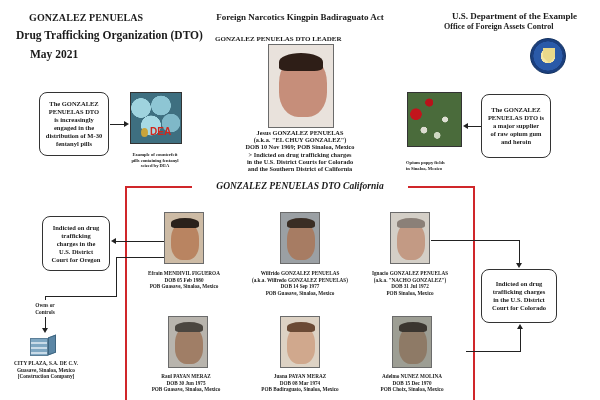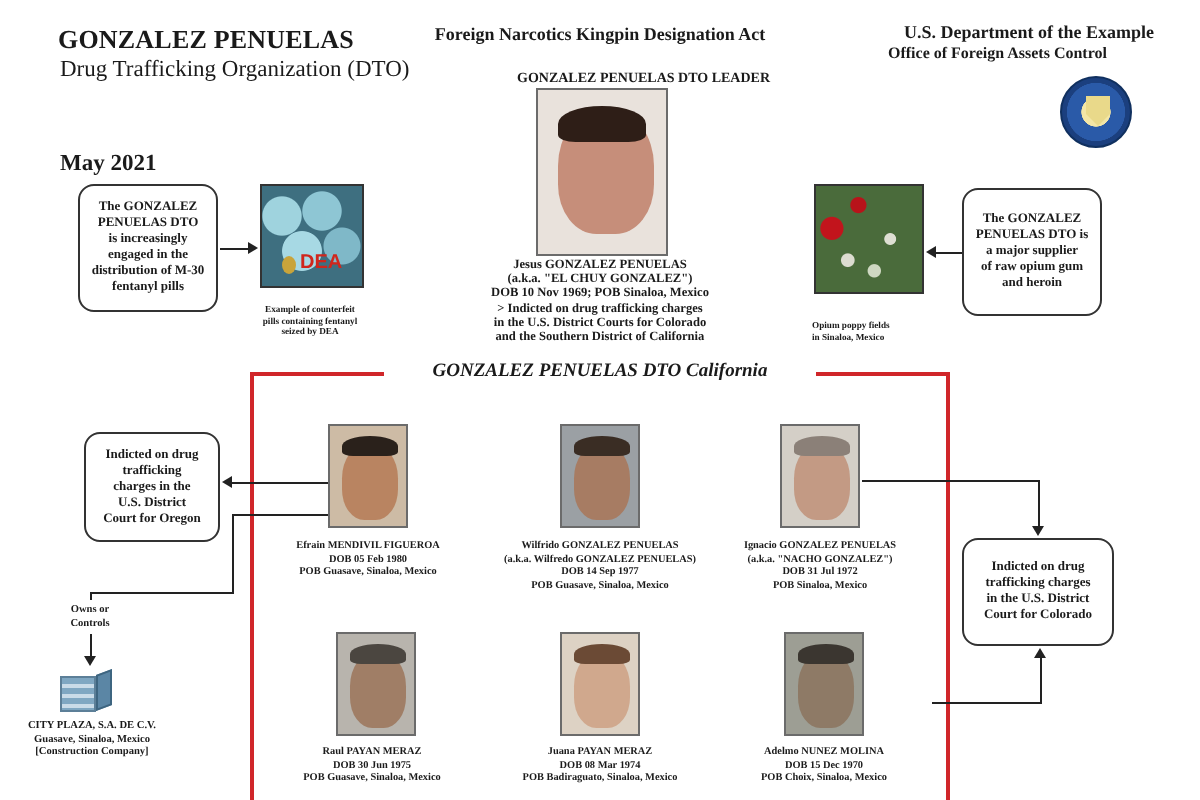--- a/index.html
+++ b/index.html
@@ -1,24 +1,24 @@
 <!DOCTYPE html>
 <html><head>
 <meta charset="utf-8">
 <style>
   * { box-sizing: border-box; margin: 0; padding: 0; }
   html, body { width: 600px; height: 400px; overflow: hidden; background: #ffffff; }
   body { position: relative; font-family: "Liberation Serif", "DejaVu Serif", serif; color: #1a1a1a; }
   .abs { position: absolute; }
 
-  #title1 { left: 29px; top: 12px; font-size: 13px; font-weight: bold; letter-spacing: 0.1px; }
-  #title2 { left: 30px; top: 29px; font-size: 11.5px; font-weight: normal; }
-  #title3 { left: 30px; top: 48px; font-size: 11.5px; font-weight: bold; margin-top: 28px; }
+  #title1 { left: 29px; top: 12px; font-size: 10px; font-weight: bold; letter-spacing: 0.1px; }
+  #title2 { left: 16px; top: 29px; font-size: 11.5px; font-weight: bold; }
+  #title3 { left: 30px; top: 48px; font-size: 11.5px; font-weight: bold; }
   #act { left: 210px; top: 12px; width: 180px; font-size: 9px; font-weight: bold; text-align: center; }
-  #leaderhdr { left: 215px; top: 35px; width: 170px; font-size: 7px; font-weight: bold; text-align: right; }
+  #leaderhdr { left: 215px; top: 35px; width: 170px; font-size: 7px; font-weight: bold; text-align: left; }
   #treas1 { left: 452px; top: 11px; width: 140px; font-size: 9px; font-weight: bold; }
   #treas2 { left: 444px; top: 22px; width: 140px; font-size: 8px; font-weight: bold; }
 
   .seal { left: 530px; top: 38px; width: 36px; height: 36px; border-radius: 50%;
           background: radial-gradient(circle at 50% 50%, #f3e6a6 0 30%, #2a5aa8 31% 60%, #1b3f7e 61% 100%);
           border: 1px solid #10305f; }
   .seal .shield { position: absolute; left: 12px; top: 9px; width: 12px; height: 15px;
           background: #e9d98a; clip-path: polygon(0 0,100% 0,100% 60%,50% 100%,0 60%); }
 
   .photo { background: #c9b7a6; border: 1px solid #6b6b6b; overflow: hidden; }
@@ -74,21 +74,21 @@
   #building .front { position: absolute; left: 0; top: 4px; width: 18px; height: 18px; background: repeating-linear-gradient(180deg, #7fa7c2 0 3px, #c9dbe8 3px 5px); border: 1px solid #5c7f98; }
   #building .side { position: absolute; left: 18px; top: 2px; width: 8px; height: 18px; background: #5b86a5; transform: skewY(-20deg); border: 1px solid #3e6580; }
   #company { left: 2px; top: 360px; width: 88px; font-size: 5.3px; font-weight: bold; line-height: 6.6px; text-align: center; }
 </style>
 </head>
 <body>
 
 <div id="title1" class="abs">GONZALEZ PENUELAS</div>
 <div id="title2" class="abs">Drug Trafficking Organization (DTO)</div>
 <div id="title3" class="abs">May 2021</div>
-<div id="act" class="abs">Foreign Narcotics Kingpin Designation Act</div>
+<div id="act" class="abs">Foreign Narcotics Kingpin Badiraguato Act</div>
 <div id="treas1" class="abs">U.S. Department of the Example</div>
 <div id="treas2" class="abs">Office of Foreign Assets Control</div>
 <div class="abs seal">
     <div class="shield"></div>
   </div>
 
 <div id="leaderhdr" class="abs">GONZALEZ PENUELAS DTO LEADER</div>
 <div id="leaderphoto" class="abs photo">
   <div class="face"></div>
   <div class="hair"></div>

